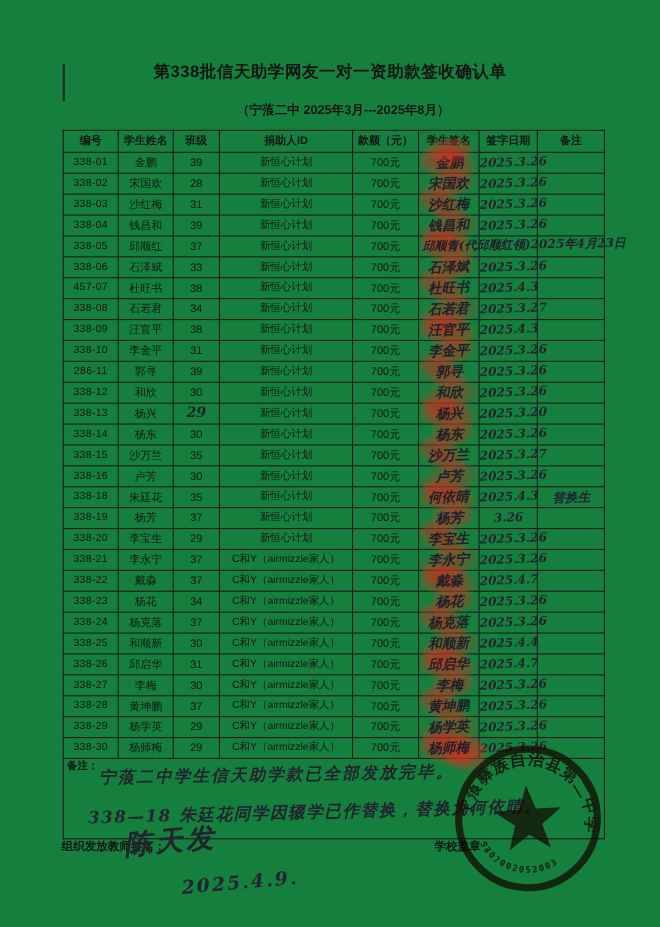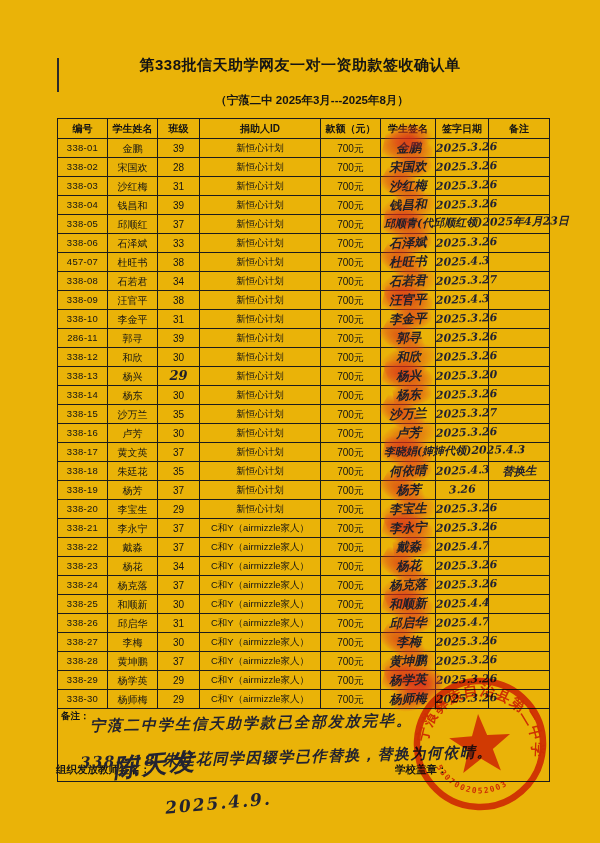--- a/index.html
+++ b/index.html
@@ -1,17 +1,17 @@
 <!DOCTYPE html>
 <html><head>
 <meta charset="utf-8">
 <style>
   html,body{margin:0;padding:0;background:#e8e8e8;}
   .page{
-    position:relative;width:600px;height:843px;margin:0 auto;background:#eab308;
+    position:relative;width:600px;height:843px;margin:0 auto;background:#15803d;
     font-family:"Liberation Sans",sans-serif;color:#141414;overflow:hidden;
   }
   .scan-mark{position:absolute;left:57px;top:58px;width:2px;height:34px;background:#2a2a2a;}
   .title{position:absolute;left:0;top:56px;width:100%;text-align:center;
     font-size:15px;font-weight:700;letter-spacing:.5px;}
   .subtitle{position:absolute;left:12px;top:93px;width:100%;text-align:center;
     font-size:11.5px;font-weight:700;}
   .tbl-wrap{position:absolute;left:57px;top:118px;width:492px;}
   table{border-collapse:collapse;table-layout:fixed;width:492px;}
   th,td{border:1px solid #1c1c1c;padding:0;text-align:center;overflow:visible;
@@ -366,37 +366,20 @@
             <span class="sig">卢芳</span>
           </td>
           <td>
             <span class="hw date-hw">2025.3.26</span>
           </td>
           <td>
             <span class="hw remark-hw"></span>
           </td>
         </tr>
           <tr>
-          <td class="cell-id">338-17</td>
-          <td>黄文英</td>
-          <td class="cell-class">37</td>
-          <td class="cell-donor">新恒心计划</td>
-          <td>700元</td>
-          <td class="sig-cell">
-            <span class="fingerprint"></span>
-            <span class="sig sig-wide">李晓娟(婶婶代领)2025.4.3</span>
-          </td>
-          <td>
-            <span class="hw date-hw"></span>
-          </td>
-          <td>
-            <span class="hw remark-hw"></span>
-          </td>
-        </tr>
-          <tr>
           <td class="cell-id">338-18</td>
           <td>朱廷花</td>
           <td class="cell-class">35</td>
           <td class="cell-donor">新恒心计划</td>
           <td>700元</td>
           <td class="sig-cell">
             <span class="fingerprint"></span>
             <span class="sig">何依晴</span>
           </td>
           <td>

